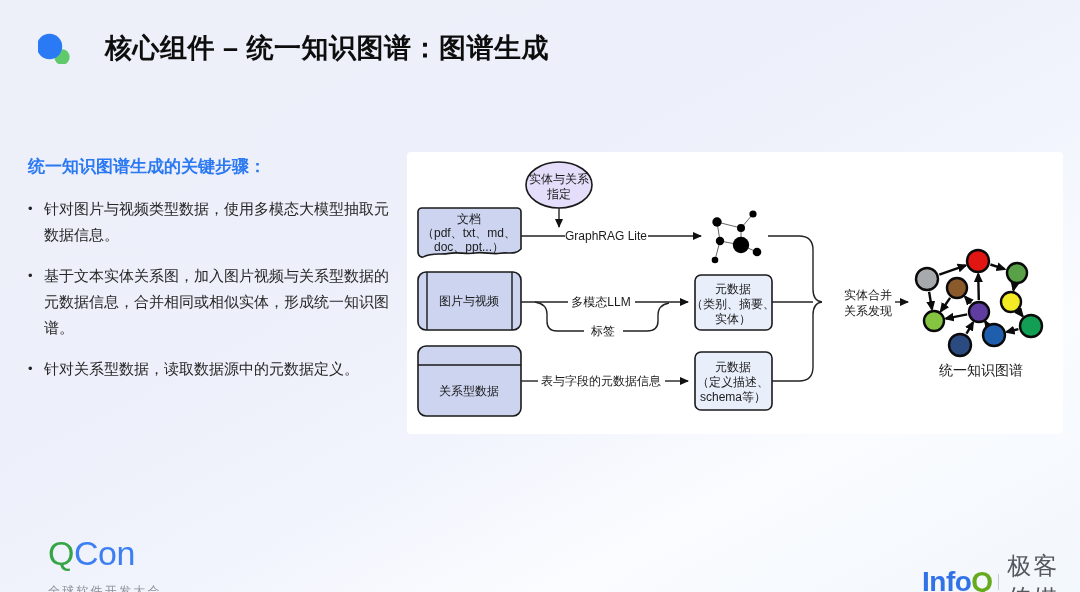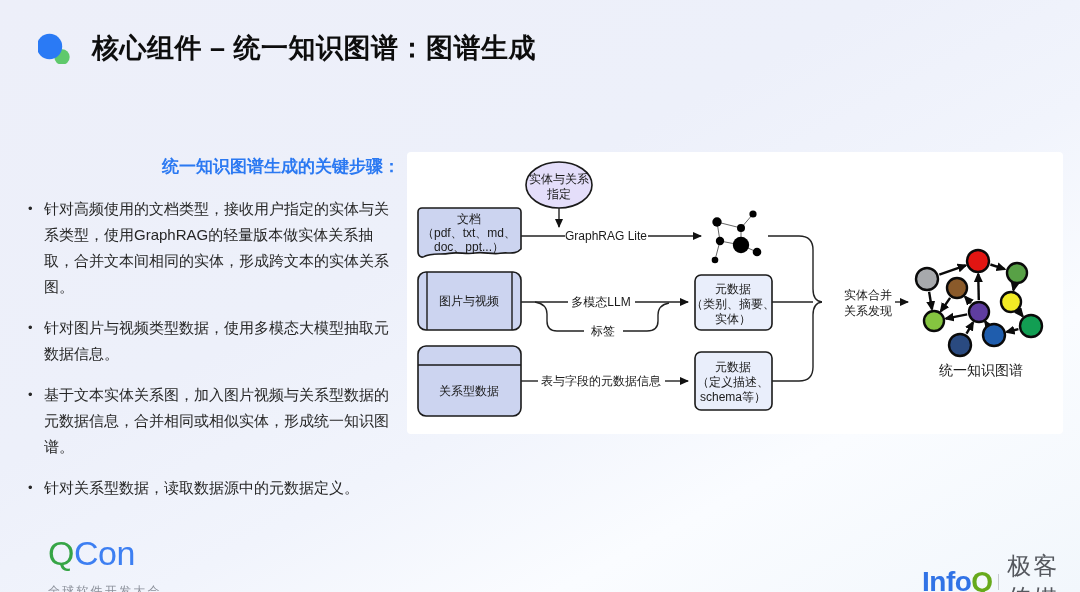--- a/index.html
+++ b/index.html
@@ -1,24 +1,24 @@
 <!DOCTYPE html>
 <html><head>
 <meta charset="utf-8">
 <style>
   * { margin:0; padding:0; box-sizing:border-box; }
   body { font-family:"Liberation Sans","DejaVu Sans",sans-serif; background:#dfe3ef; }
   .slide {
     position:relative; width:1080px; height:592px; overflow:hidden;
     background:linear-gradient(152deg,#edeff9 0%, #edf0fa 40%, #f1f4fc 58%, #fafcff 76%, #f2f7fc 100%);
   }
-  .header { position:absolute; left:38px; top:30px; display:flex; align-items:center; }
+  .header { position:absolute; left:38px; top:30px; display:flex; align-items:center;gap:13px; }
   .header h1 { font-size:27px; font-weight:700; color:#0d0d0d; margin-left:20px; letter-spacing:0.5px; }
   .left { position:absolute; left:28px; top:155px; width:372px; }
-  .left h2 { font-size:17px; font-weight:700; color:#2b79f2; margin-bottom:18px;text-align:right; }
+  .left h2 { font-size:17px; font-weight:700; color:#2b79f2; margin-bottom:18px; }
   .left ul { list-style:none; }
   .left li {
     position:relative; padding-left:16px; font-size:15px; line-height:26px;
     color:#262626; margin-bottom:15px;
   }
   .left li::before { content:"•"; position:absolute; left:0; top:0; font-size:13px; color:#262626; }
   .panel { position:absolute; left:407px; top:152px; width:656px; height:282px; background:#ffffff; border-radius:4px;text-align:right; }
   .panel svg { display:block; font-family:"Liberation Sans","DejaVu Sans",sans-serif; }
   .lbl { font-size:12px; fill:#1a1a1a; }
   .big-lbl { font-size:14px; fill:#1a1a1a; }
@@ -39,21 +39,20 @@
     <svg width="34" height="32" viewBox="0 0 34 32">
       <circle cx="24" cy="25" r="7.7" fill="#5fc96c"></circle>
       <circle cx="11.5" cy="14.5" r="12.7" fill="#2a7af5"></circle>
     </svg>
     <h1>核心组件 – 统一知识图谱：图谱生成</h1>
   </div>
 
   <div class="left">
     <h2>统一知识图谱生成的关键步骤：</h2>
     <ul>
-      <li>针对高频使用的文档类型，接收用户指定的实体与关系类型，使用GraphRAG的轻量版本做实体关系抽取，合并文本间相同的实体，形成跨文本的实体关系图。</li>
       <li>针对图片与视频类型数据，使用多模态大模型抽取元数据信息。</li>
       <li>基于文本实体关系图，加入图片视频与关系型数据的元数据信息，合并相同或相似实体，形成统一知识图谱。</li>
       <li>针对关系型数据，读取数据源中的元数据定义。</li>
     </ul>
   </div>
 
   <div class="panel">
     <svg width="656" height="282" viewBox="0 0 656 282">
       <defs>
         <marker id="arrow" markerUnits="userSpaceOnUse" markerWidth="11" markerHeight="10" refX="8" refY="4" orient="auto">

